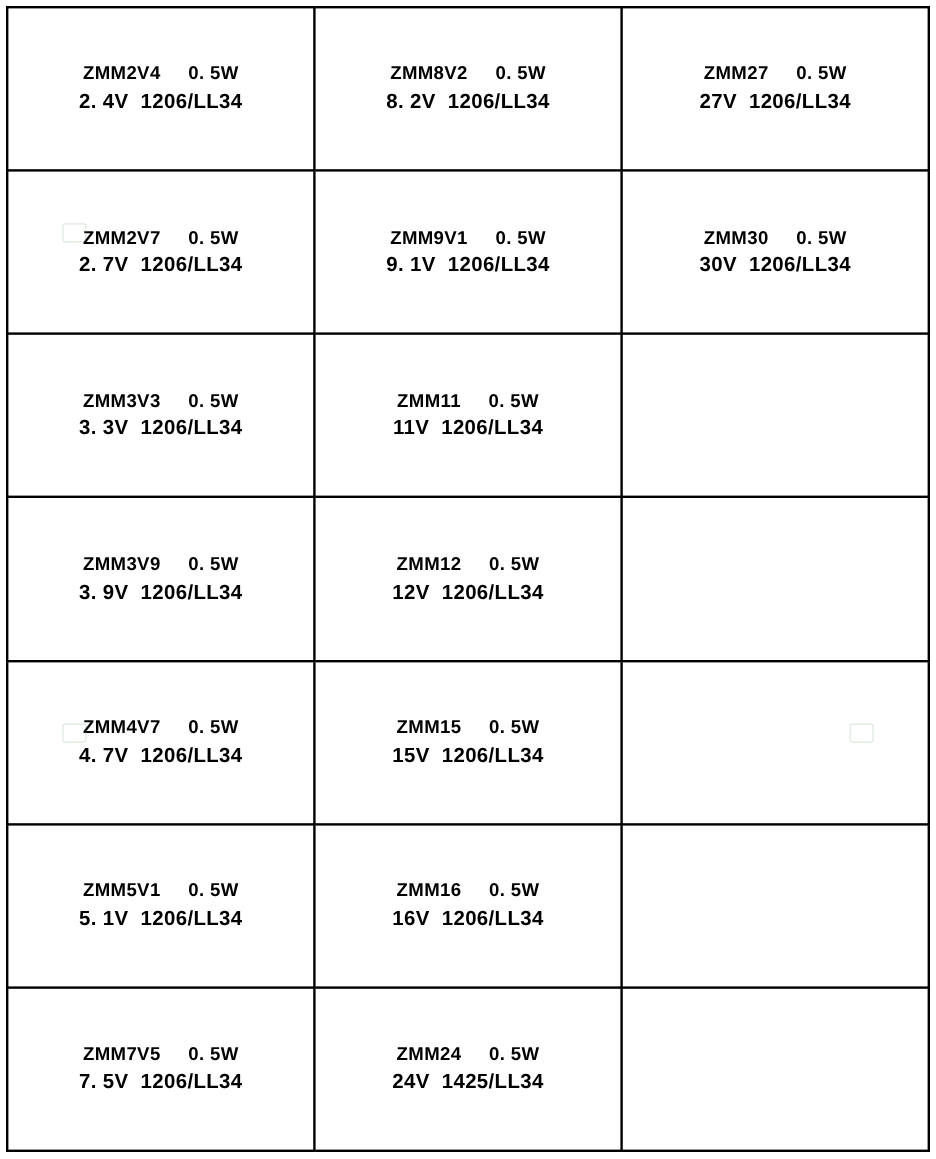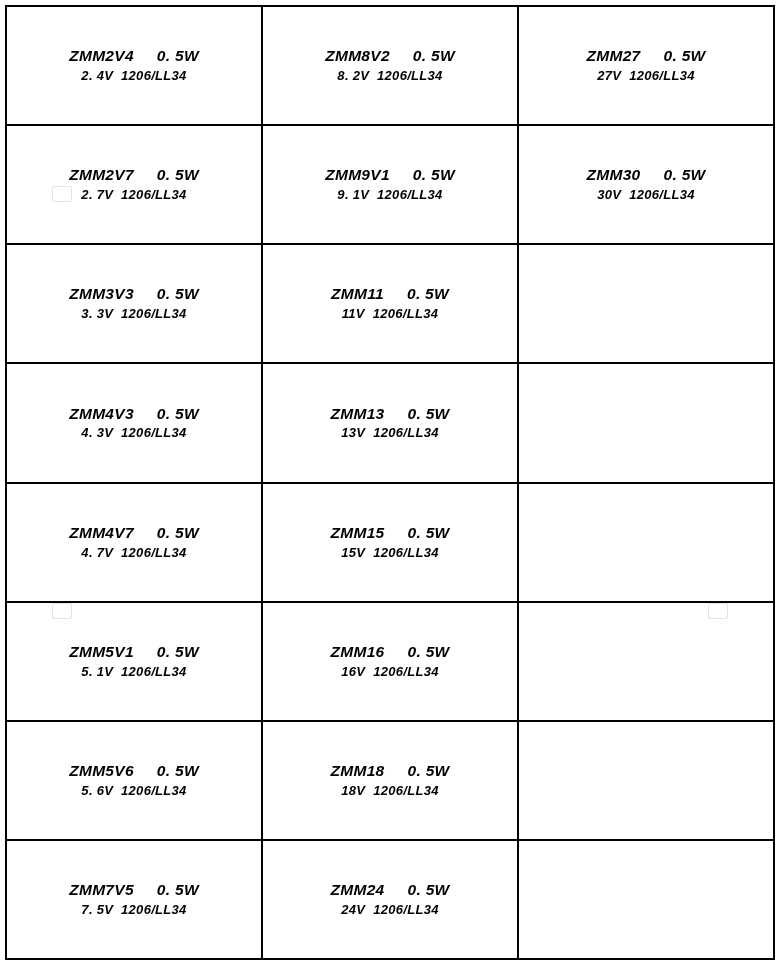--- a/index.html
+++ b/index.html
@@ -13,21 +13,20 @@
     font-family: "Liberation Sans", sans-serif;
     color: #000000;
     overflow: hidden;
   }
   .sheet {
     position: relative;
     width: 780px;
     height: 966px;
     box-sizing: border-box;
     padding: 5px 5px 16px 5px;
-    font-style: italic;
   }
   table.parts {
     width: 770px;
     height: 955px;
     border-collapse: collapse;
     table-layout: fixed;
   }
   table.parts td {
     border: 2px solid #000000;
     vertical-align: middle;
@@ -42,21 +41,21 @@
     gap: 4px;
     line-height: 1.15;
   }
   .line1 {
     font-size: 15.5px;
     font-weight: 700;
     letter-spacing: 0.3px;
     white-space: pre;
   }
   .line2 {
-    font-size: 13px;
+    font-size: 17px;
     font-weight: 700;
     letter-spacing: 0.3px;
     white-space: pre;
   }
   td.empty .cellinner { min-height: 30px; }
   
   .mark {
     position: absolute;
     border: 1px solid rgba(120,160,120,0.25);
     width: 18px;
@@ -127,28 +126,28 @@
           <td class="empty">
             <div class="cellinner">
               <div class="line1"></div>
               <div class="line2"></div>
             </div>
           </td>
         </tr>
         <tr>
           <td>
             <div class="cellinner">
-              <div class="line1">ZMM4V3     0. 5W</div>
-              <div class="line2">4. 3V  1206/LL34</div>
-            </div>
-          </td>
-          <td>
-            <div class="cellinner">
-              <div class="line1">ZMM13     0. 5W</div>
-              <div class="line2">13V  1206/LL34</div>
+              <div class="line1">ZMM3V9     0. 5W</div>
+              <div class="line2">3. 9V  1206/LL34</div>
+            </div>
+          </td>
+          <td>
+            <div class="cellinner">
+              <div class="line1">ZMM12     0. 5W</div>
+              <div class="line2">12V  1206/LL34</div>
             </div>
           </td>
           <td class="empty">
             <div class="cellinner">
               <div class="line1"></div>
               <div class="line2"></div>
             </div>
           </td>
         </tr>
         <tr>
@@ -187,48 +186,28 @@
           <td class="empty">
             <div class="cellinner">
               <div class="line1"></div>
               <div class="line2"></div>
             </div>
           </td>
         </tr>
         <tr>
           <td>
             <div class="cellinner">
-              <div class="line1">ZMM5V6     0. 5W</div>
-              <div class="line2">5. 6V  1206/LL34</div>
-            </div>
-          </td>
-          <td>
-            <div class="cellinner">
-              <div class="line1">ZMM18     0. 5W</div>
-              <div class="line2">18V  1206/LL34</div>
-            </div>
-          </td>
-          <td class="empty">
-            <div class="cellinner">
-              <div class="line1"></div>
-              <div class="line2"></div>
-            </div>
-          </td>
-        </tr>
-        <tr>
-          <td>
-            <div class="cellinner">
               <div class="line1">ZMM7V5     0. 5W</div>
               <div class="line2">7. 5V  1206/LL34</div>
             </div>
           </td>
           <td>
             <div class="cellinner">
               <div class="line1">ZMM24     0. 5W</div>
-              <div class="line2">24V  1206/LL34</div>
+              <div class="line2">24V  1425/LL34</div>
             </div>
           </td>
           <td class="empty">
             <div class="cellinner">
               <div class="line1"></div>
               <div class="line2"></div>
             </div>
           </td>
         </tr>
       </tbody>

